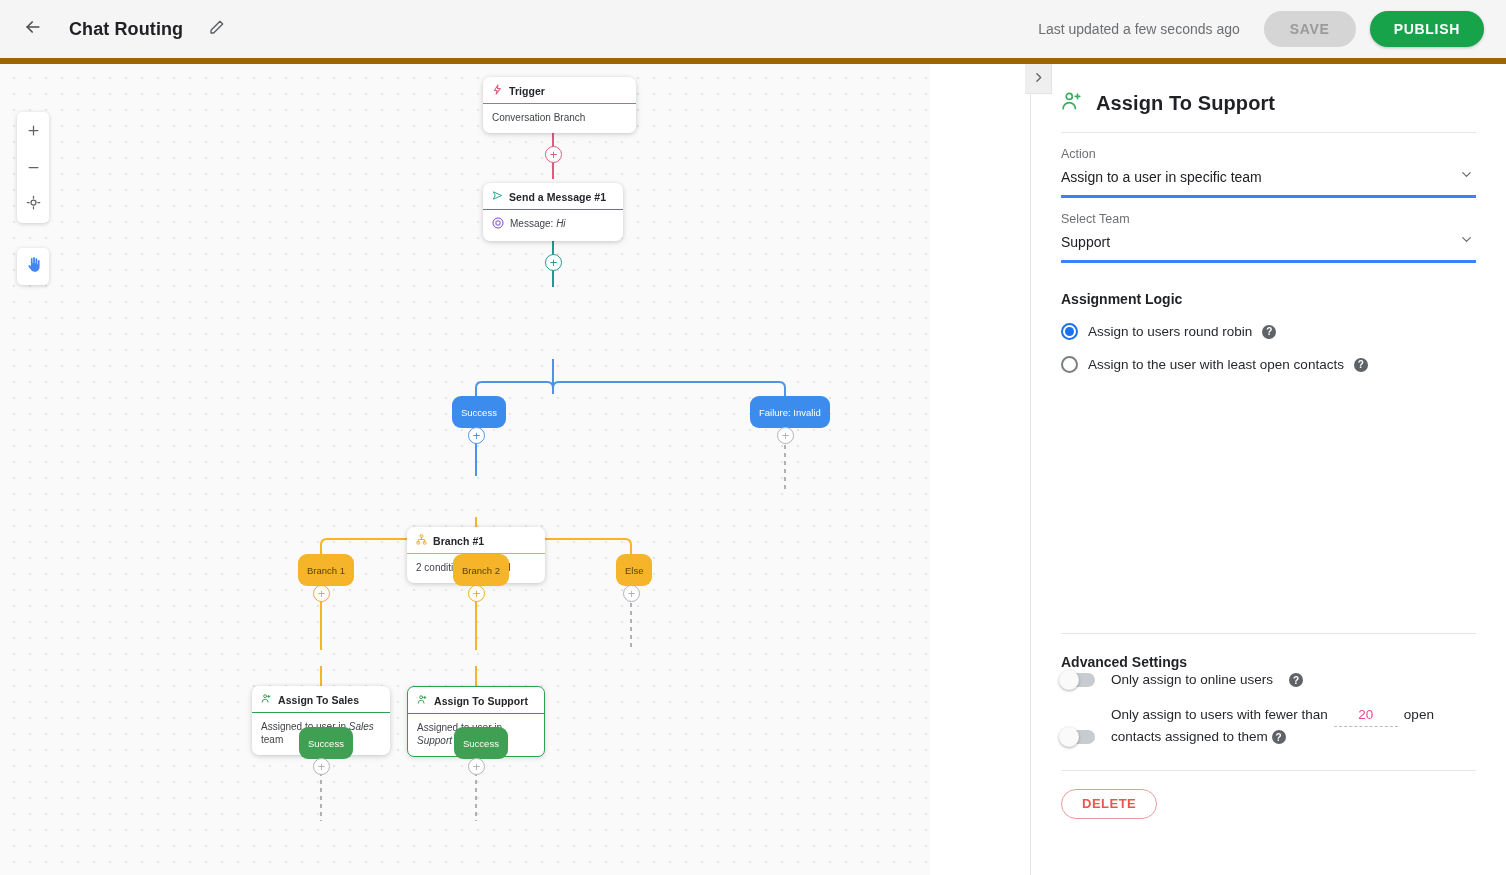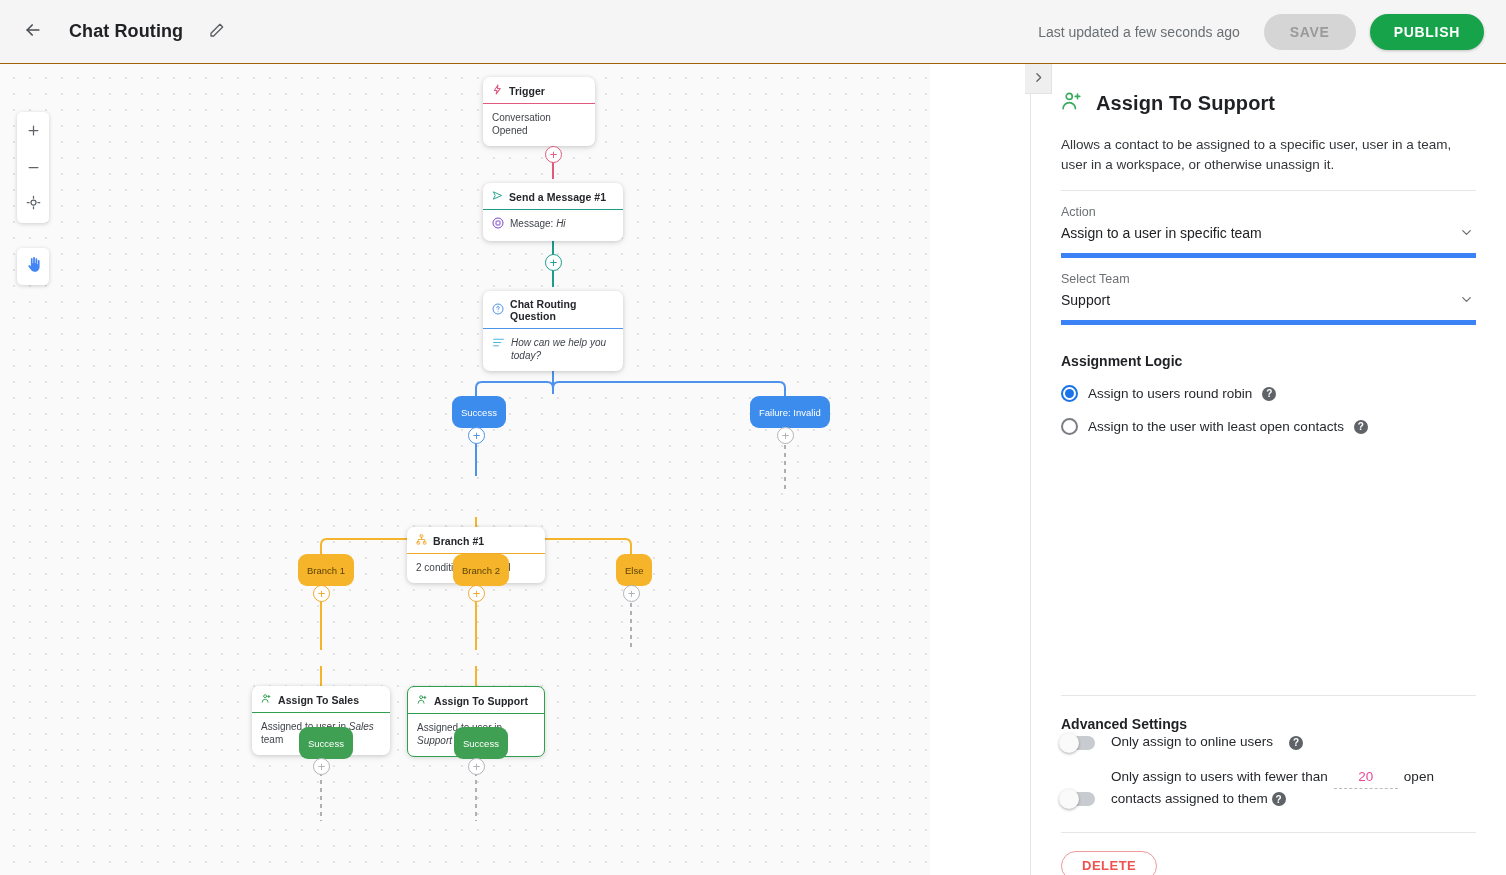--- a/index.html
+++ b/index.html
@@ -10,21 +10,21 @@
     font-family: "Liberation Sans", sans-serif;
     background: #ffffff;
     color: #202124;
   }
 
   
   .topbar {
     position: absolute; left: 0; top: 0;
     width: 1506px; height: 64px;
     background: #f5f5f5;
-    border-bottom: 1px solid #a16207;
+    border-bottom: 6px solid #a16207;
     display: flex; align-items: center;
     z-index: 40;
   }
   .back-btn {
     width: 40px; height: 40px; margin-left: 13px;
     display: flex; align-items: center; justify-content: center;
     border-radius: 50%; cursor: pointer;
   }
   .flow-title {
     margin-left: 16px;
@@ -189,22 +189,22 @@
   }
   .panel-desc {
     margin: 19px 0 0 0;
     font-size: 13.5px; line-height: 1.45; color: #33363a;
   }
   .rule { height: 1px; background: #e6e6e6; margin-top: 16px; }
   .field-label {
     font-size: 12.5px; color: #6d7175; margin-top: 14px;
   }
   .select-row {
-    display: flex; align-items: flex-start; justify-content: space-between;
-    border-bottom: 5px solid #3b82f6;
+    display: flex; align-items: center; justify-content: space-between;
+    border-bottom: 3px solid #3b82f6;
     padding: 6px 2px 9px 0; cursor: pointer;
   }
   .select-row span.val { font-size: 14px; color: #202124; }
   .section-head {
     font-size: 14px; font-weight: bold; color: #1f2125;
     margin-top: 28px;
   }
   .radio-row {
     display: flex; align-items: center; gap: 10px;
     margin-top: 16px; cursor: pointer;
@@ -349,31 +349,31 @@
     <line x1="321" y1="679" x2="321" y2="690" stroke="#3f9f52" stroke-width="2"></line>
     <line x1="321" y1="679" x2="321" y2="690" stroke="#3f9f52" stroke-width="2"></line>
 
     <line x1="476" y1="679" x2="476" y2="690" stroke="#3f9f52" stroke-width="2"></line>
 
     <line x1="321" y1="700" x2="321" y2="757" stroke="#9aa0a6" stroke-width="1.6" stroke-dasharray="4 4"></line>
 
     <line x1="476" y1="700" x2="476" y2="757" stroke="#9aa0a6" stroke-width="1.6" stroke-dasharray="4 4"></line>
   </svg>
 
-  <div class="node" style="left:483px; top:13px; width:112px;">
+  <div class="node" style="left:483px; top:13px; width:153px;">
     <div class="node-head head-trigger">
       <span>
         <svg width="11" height="11" viewBox="0 0 24 24" fill="none" stroke="#e05a7e" stroke-width="2.2" stroke-linecap="round" stroke-linejoin="round">
           <path d="M13 2L5 14h6l-2 8 9-12h-6z"></path>
         </svg>
       </span>
       <span>Trigger</span>
     </div>
     <div class="node-body">
-      <span>Conversation Opened</span>
+      <span>Conversation Branch</span>
     </div>
   </div>
 
   <div class="node" style="left:483px; top:119px; width:140px;">
     <div class="node-head head-message">
       <span>
         <svg width="11" height="11" viewBox="0 0 24 24" fill="none" stroke="#1d9c8b" stroke-width="2" stroke-linejoin="round">
           <path d="M3 4l18 8-18 8 4-8z"></path>
         </svg>
       </span>
@@ -386,40 +386,20 @@
             <rect x="8" y="8" width="8" height="8" rx="1.5"></rect>
         </svg>
       </span>
       <span>
         <span>Message:</span>
         <span class="em">Hi</span>
       </span>
     </div>
   </div>
 
-  <div class="node" style="left:483px; top:227px; width:140px;">
-    <div class="node-head head-question">
-      <span>
-        <svg width="12" height="12" viewBox="0 0 24 24" fill="none" stroke="#4d93ec" stroke-width="2">
-          <circle cx="12" cy="12" r="10"></circle>
-          <path d="M9.5 9.5a2.5 2.5 0 113.2 2.4c-.6.2-.7.7-.7 1.1v.5" stroke-linecap="round"></path>
-          <circle cx="12" cy="17" r=".9" fill="#4d93ec" stroke="none"></circle>
-        </svg>
-      </span>
-      <span>Chat Routing Question</span>
-    </div>
-    <div class="node-body">
-      <span>
-        <svg width="13" height="13" viewBox="0 0 24 24" fill="none" stroke="#4ab8d8" stroke-width="2.2" stroke-linecap="round">
-          <path d="M3 6h18M3 12h13M3 18h9"></path>
-        </svg>
-      </span>
-      <span class="em">How can we help you today?</span>
-    </div>
-  </div>
 
   <div class="node" style="left:407px; top:463px; width:138px;">
     <div class="node-head head-branch">
       <span>
         <svg width="11" height="11" viewBox="0 0 24 24" fill="none" stroke="#f0a92b" stroke-width="2" stroke-linecap="round">
           <rect x="9" y="2" width="6" height="5" rx="1"></rect>
           <rect x="2" y="17" width="6" height="5" rx="1"></rect>
           <rect x="16" y="17" width="6" height="5" rx="1"></rect>
           <path d="M12 7v5M5 17v-5h14v5"></path>
         </svg>
@@ -504,21 +484,20 @@
     <span>
       <svg width="22" height="22" viewBox="0 0 24 24" fill="none" stroke="#3aab5e" stroke-width="1.8" stroke-linecap="round">
         <circle cx="9" cy="7" r="3.3"></circle>
           <path d="M2.3 20.5a6.7 6.7 0 0113.4 0"></path>
         <path d="M18 4.5v5M20.5 7h-5"></path>
       </svg>
     </span>
     <h1>Assign To Support</h1>
   </div>
 
-  <p class="panel-desc">Allows a contact to be assigned to a specific user, user in a team, user in a workspace, or otherwise unassign it.</p>
 
   <div class="rule"></div>
 
   <div class="field-label">Action</div>
   <div class="select-row">
     <span class="val">Assign to a user in specific team</span>
     <span>
       <svg width="15" height="15" viewBox="0 0 24 24" fill="none" stroke="#6b6f73" stroke-width="2" stroke-linecap="round" stroke-linejoin="round">
           <path d="M6 9l6 6 6-6"></path>
         </svg>

